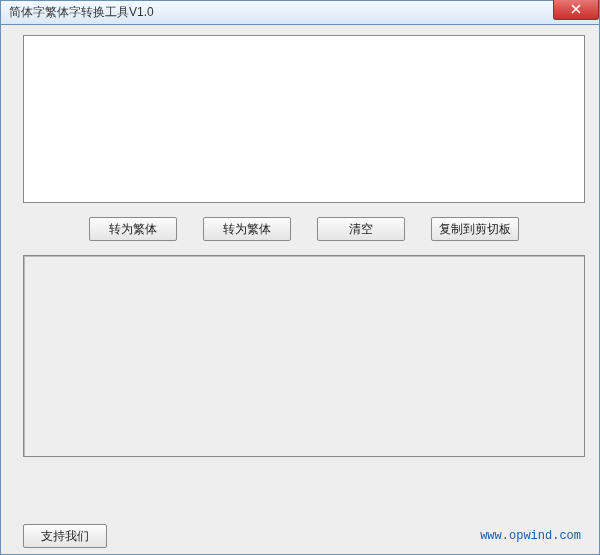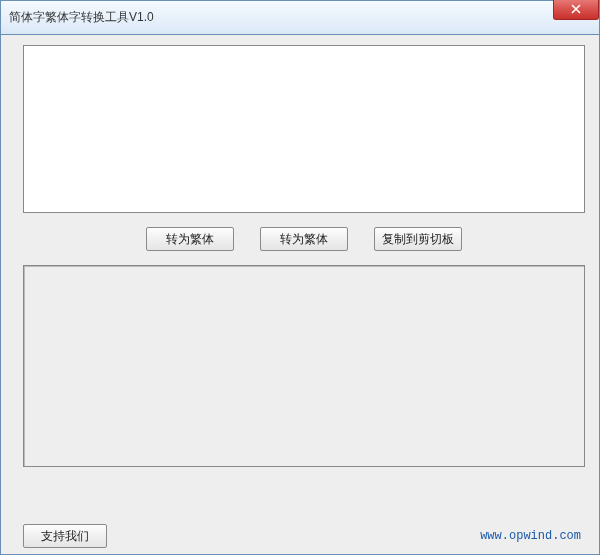--- a/index.html
+++ b/index.html
@@ -12,21 +12,21 @@
   overflow: hidden;
 }
 .window {
   width: 600px;
   height: 555px;
   background: #fff;
   display: flex;
   flex-direction: column;
 }
 .titlebar {
-  height: 35px;
+  height: 25px;
   background: linear-gradient(to bottom, #f4f9fe 0%, #e8f1fb 50%, #dae9f7 100%);
   border: 1px solid #6a8fb5;
   display: flex;
   align-items: center;
   padding-left: 8px;
   position: relative;
 }
 .titlebar-title {
   color: #333;
   font-size: 12px;
@@ -132,20 +132,21 @@
     </div>
   </div>
 
   <div class="client-area">
 
     <textarea class="textbox input-area" placeholder="" style=""></textarea>
 
     <div class="button-row">
       <button class="btn">转为繁体</button>
       <button class="btn">转为繁体</button>
+      <button class="btn">清空</button>
       <button class="btn">复制到剪切板</button>
     </div>
 
     <textarea class="textbox sunken output-area" placeholder="" style=""></textarea>
 
     <div class="spacer"></div>
 
     <div class="bottom-row">
       <div class="bottom-btns">
         <button class="btn">支持我们</button>

